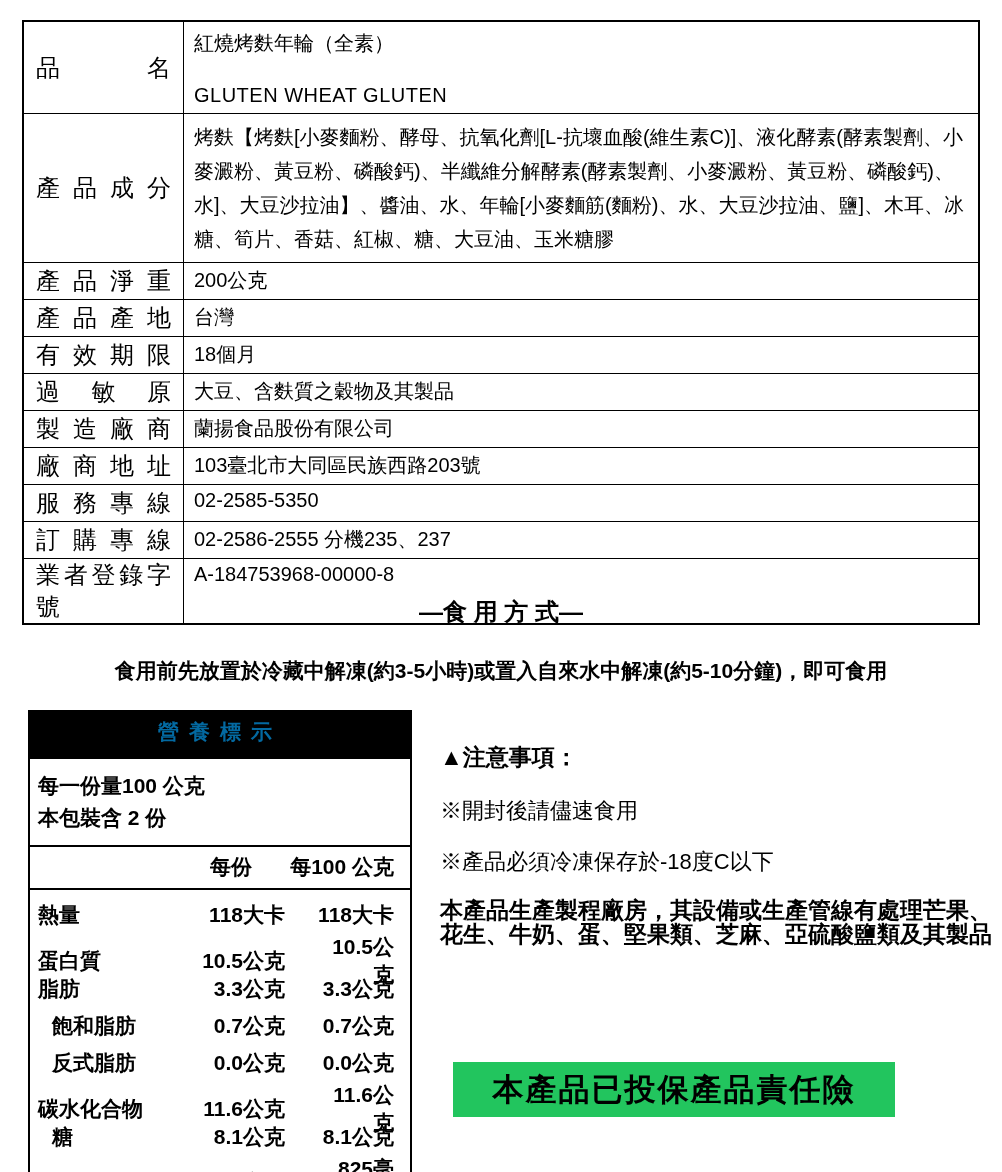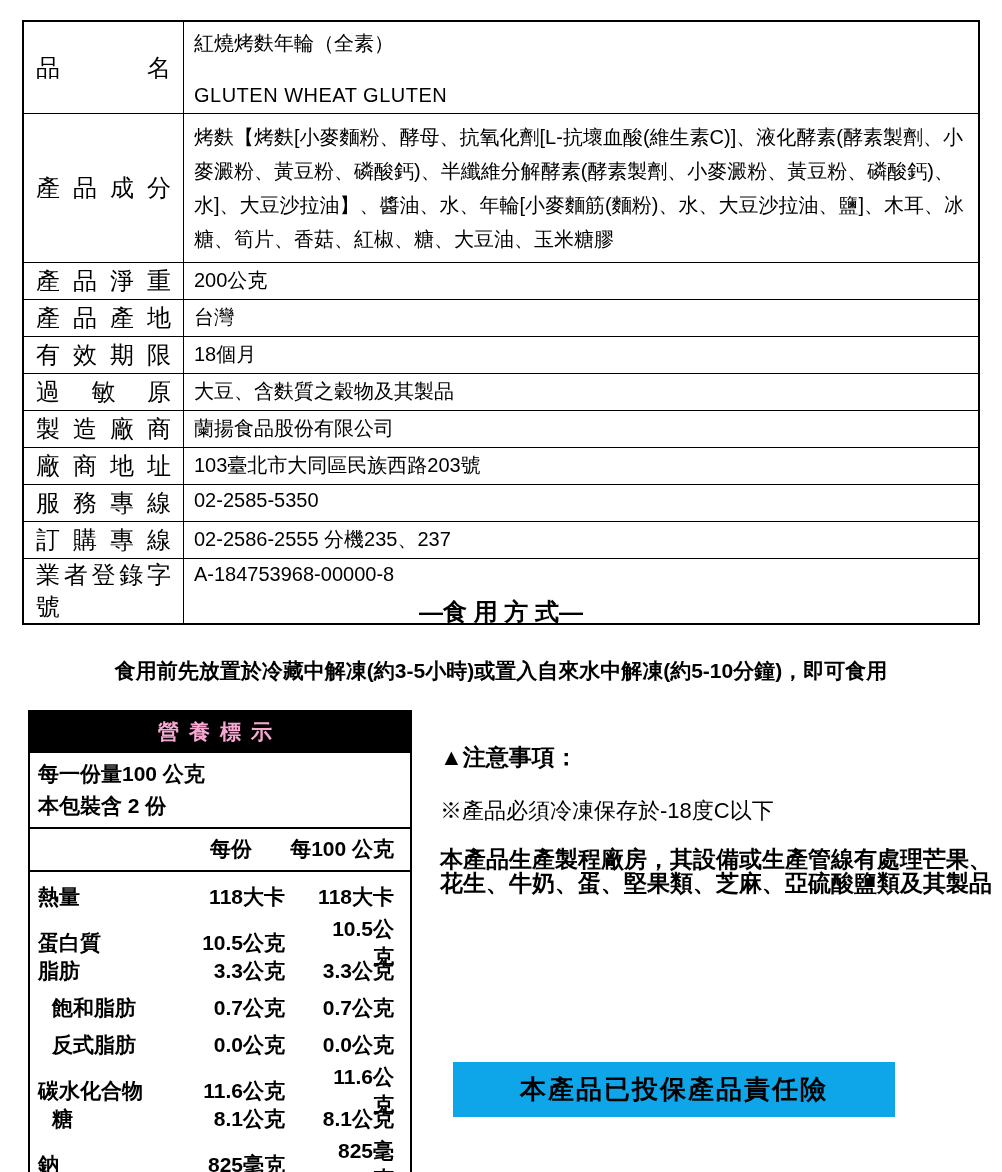--- a/index.html
+++ b/index.html
@@ -26,40 +26,40 @@
   .row-name .name-zh { margin:4px 0 14px 0; }
   .row-name .name-en { margin-bottom:2px; letter-spacing:0.5px; }
   .row-ingredients .spec-value { line-height:34px; padding:6px 10px; display:block; }
 
   
   .usage-title { position:absolute; top:596px; left:0; width:100%; text-align:center; font-size:24px; font-weight:bold; }
   .usage-text  { position:absolute; top:657px; left:0; width:100%; text-align:center; font-size:21px; font-weight:bold; white-space:nowrap; }
 
   
   .nutrition { position:absolute; left:28px; top:710px; width:384px; border:2px solid #000; background:#fff; }
-  .nut-title { background:#000; color:#f9a8d4; font-size:21px; font-weight:bold; text-align:center; letter-spacing:10px; padding:6px 0 7px 0; }
-  .nut-serving { font-size:21px; font-weight:bold; line-height:32px; padding:5px 8px; border-bottom:2px solid #000; }
+  .nut-title { background:#000; color:#0369a1; font-size:21px; font-weight:bold; text-align:center; letter-spacing:10px; padding:6px 0 13px 0; }
+  .nut-serving { font-size:21px; font-weight:bold; line-height:32px; padding:11px 8px; border-bottom:2px solid #000; }
   .nut-header, .nut-row { display:grid; grid-template-columns:118px 96px 1fr; align-items:center; }
   .nut-header { padding:6px 16px 7px 8px; border-bottom:2px solid #000; font-weight:bold; font-size:21px; }
   .nut-body { padding:6px 16px 8px 8px; }
   .nut-row { font-size:21px; font-weight:bold; height:37px;gap:33px; }
   .nut-name { text-align:left; }
   .nut-name.indent { padding-left:14px; }
   .c2, .c3 { text-align:right; }
 
   
   .notes { position:absolute; left:440px; top:742px; width:552px; }
   .notes-title { font-size:23px; font-weight:bold; margin-bottom:23px; }
   .notes-item  { font-size:22px; margin-bottom:21px; }
   .notes-para  { font-size:23px; font-weight:bold; line-height:24px; margin-top:1px; }
 
   .insurance {
     position:absolute; left:453px; top:1062px; width:442px; height:55px;
-    background:#0ea5e9; display:flex; align-items:center; justify-content:center;
-    font-size:26px; font-weight:bold; letter-spacing:2px;
+    background:#22c55e; display:flex; align-items:center; justify-content:center;
+    font-size:31px; font-weight:bold; letter-spacing:2px;
   }
 </style>
 </head>
 <body>
 
 <div class="spec-table">
 
   <div class="spec-row row-name">
     <div class="spec-label">
       <span>品名</span>
@@ -195,17 +195,18 @@
     <div class="nut-row">
       <div class="nut-name">鈉</div>
       <div class="c2">825毫克</div>
       <div class="c3">825毫克</div>
     </div>
   </div>
 </div>
 
 <div class="notes">
   <div class="notes-title">▲注意事項：</div>
+  <div class="notes-item">※開封後請儘速食用</div>
   <div class="notes-item">※產品必須冷凍保存於-18度C以下</div>
   <div class="notes-para">本產品生產製程廠房，其設備或生產管線有處理芒果、花生、牛奶、蛋、堅果類、芝麻、亞硫酸鹽類及其製品</div>
 </div>
 
 <div class="insurance">本產品已投保產品責任險</div>
 
 </body></html>

